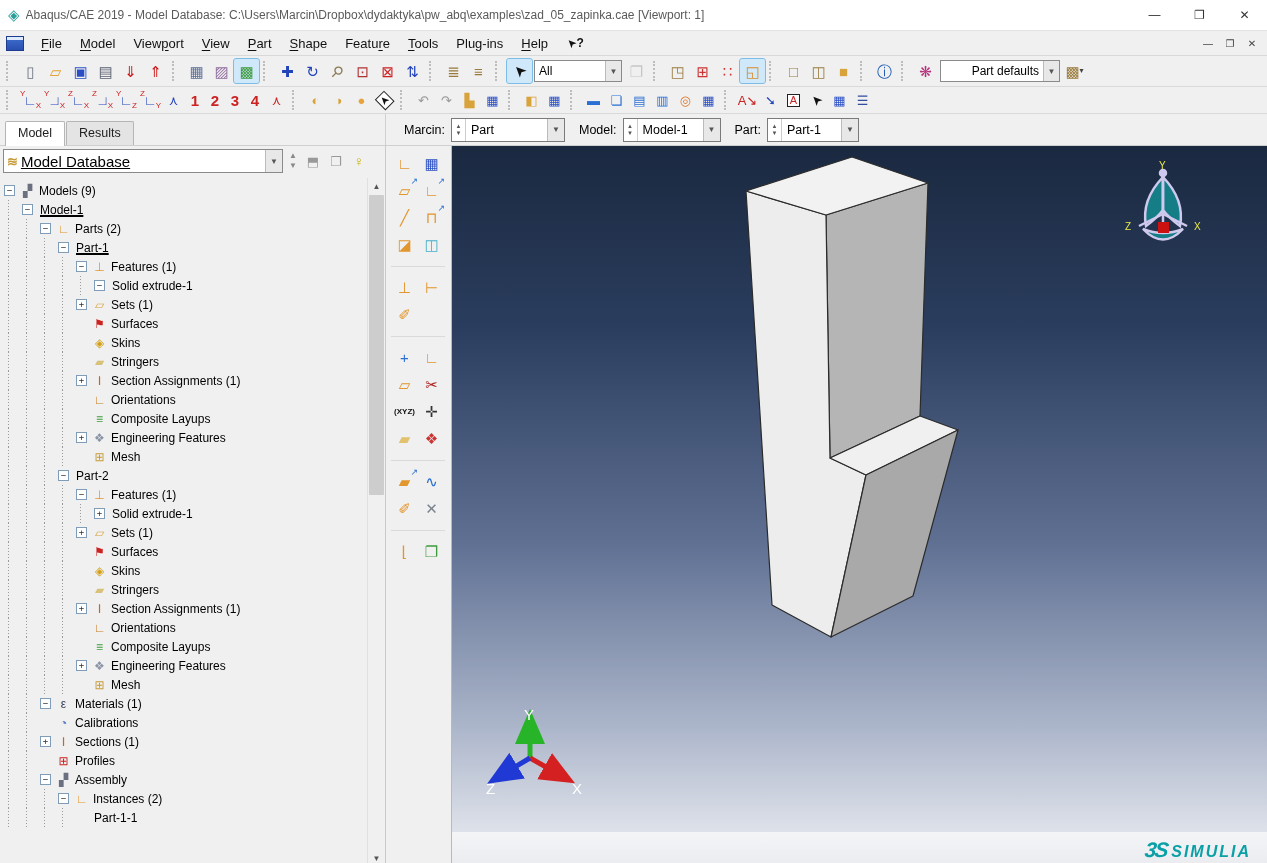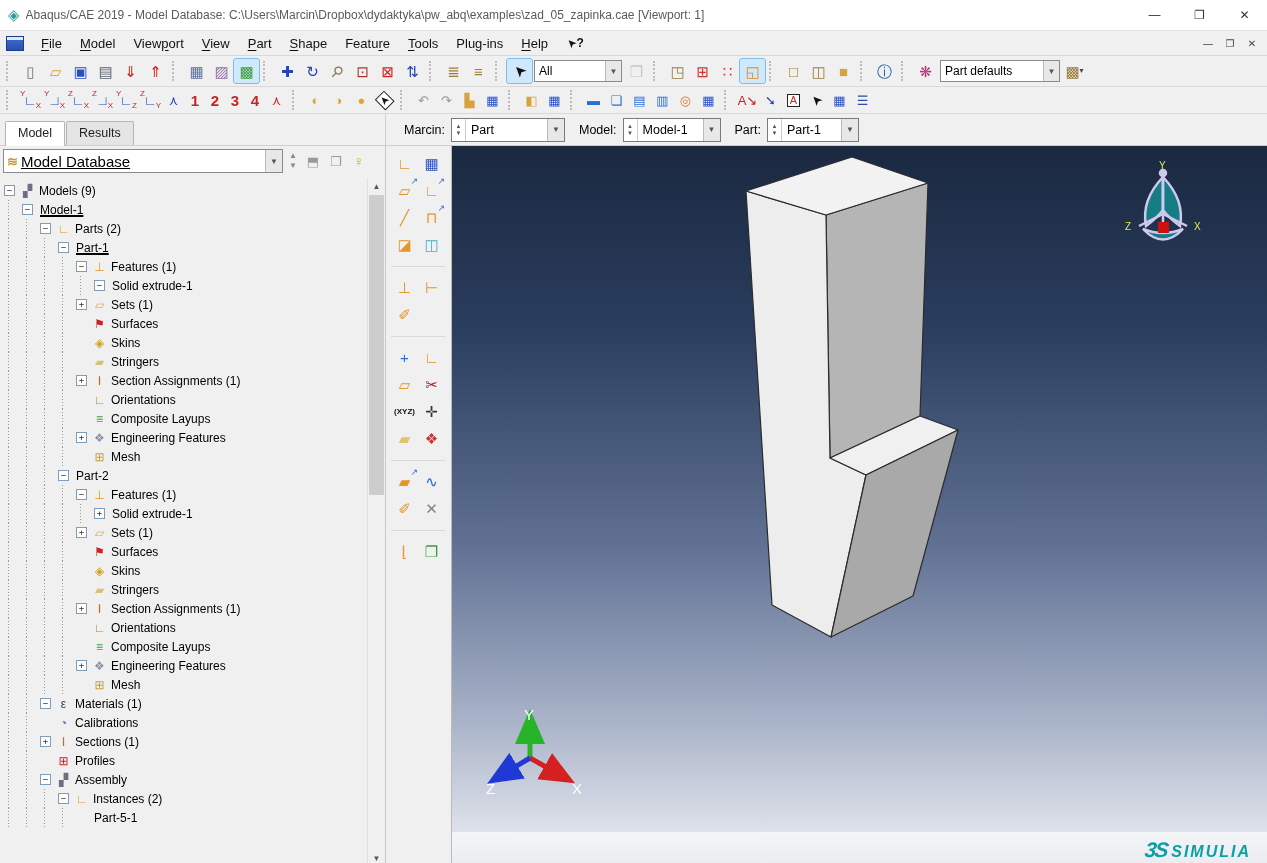--- a/index.html
+++ b/index.html
@@ -220,21 +220,21 @@
       <span class="g" style="color: rgb(217, 163, 59); display: inline-block;">■</span>
     </span>
     <span class="tbgrip"></span>
     <span class="tbico">
       <span class="g" style="color: rgb(28, 91, 181); display: inline-block;">ⓘ</span>
     </span>
     <span class="tbgrip"></span>
     <span class="tbico">
       <span class="g" style="color: rgb(181, 48, 122); display: inline-block;">❋</span>
     </span>
-    <span class="tbcombo" style="width: 118px;">
+    <span class="tbcombo" style="width: 118px; text-align: right;">
       <span class="txt">Part defaults</span>
       <span class="cbarrow">▼</span>
     </span>
     <span class="tbico">
       <span class="g" style="color: rgb(154, 123, 60); display: inline-block;">▩</span>
       <span style="font-size: 8px; color: rgb(68, 68, 68);">▾</span>
     </span>
   </div>
 <div class="toolbar tb2">
     <span class="tbgrip"></span>
@@ -667,21 +667,21 @@
           <span class="texp">−</span>
           <span class="ticon" style="color: rgb(226, 150, 46);">∟</span>
           <span class="tlabel">Instances (2)</span>
         </div>
         <div class="trow">
           <span class="tg"></span>
           <span class="tg"></span>
           <span class="tg"></span>
           <span class="tg"></span>
           <span class="tnoexp"></span>
-          <span class="tlabel">Part-5-1</span>
+          <span class="tlabel">Part-1-1</span>
         </div>
       </div>
     <div class="vsb">
       <div class="ar">▲</div>
       <div class="thumb"></div>
       <div class="ar dn">▼</div>
     </div>
   </div>
 
   <div class="toolbox">

